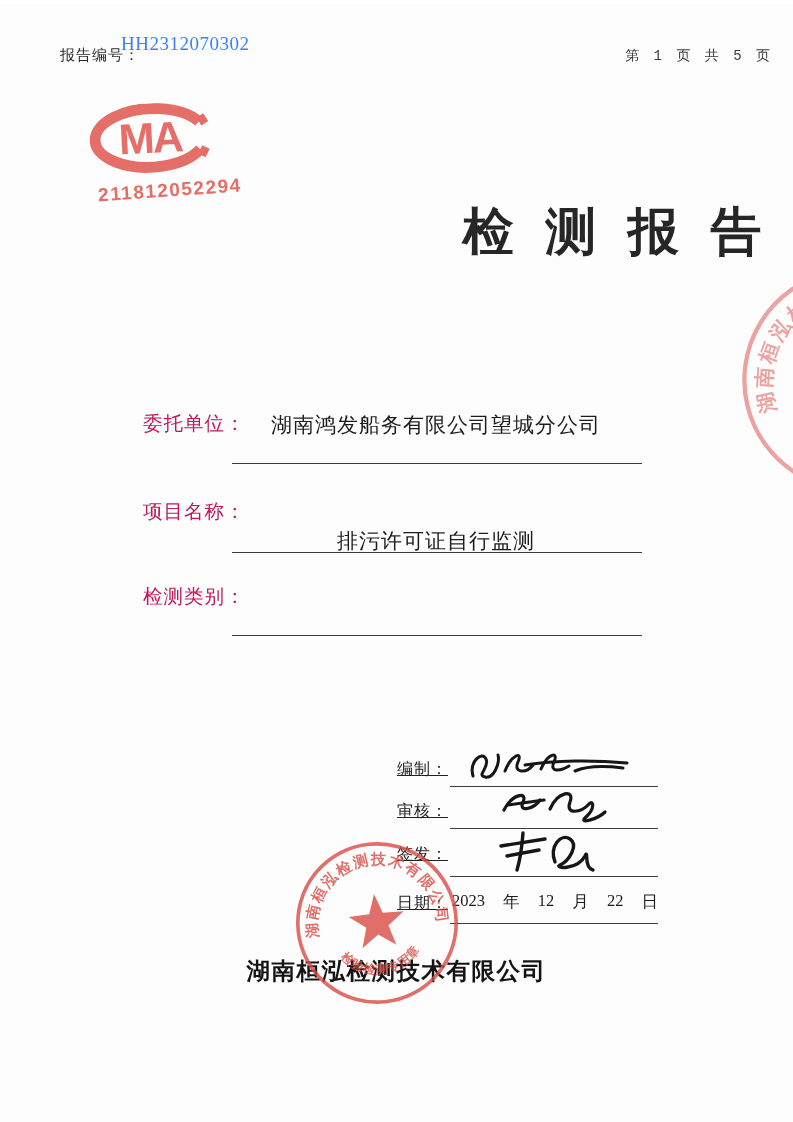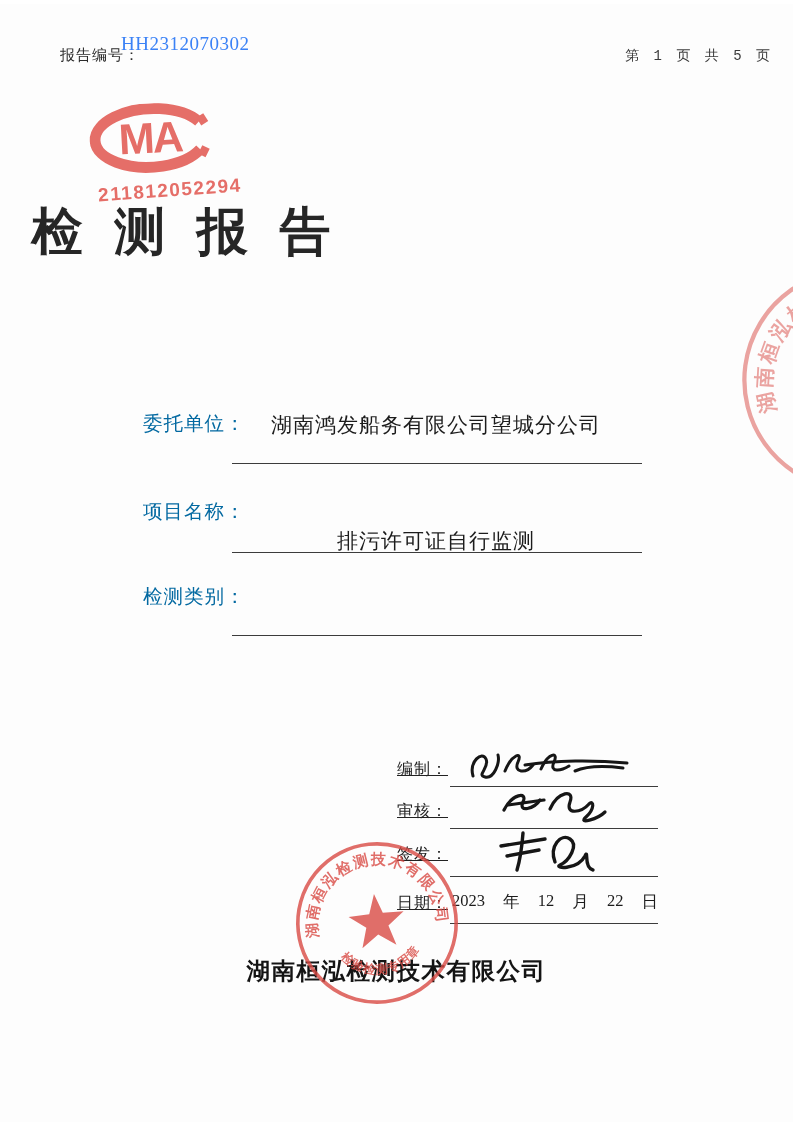--- a/index.html
+++ b/index.html
@@ -36,28 +36,28 @@
   .cma-number {
     margin-top: 3px; padding-left: 6px;
     font-family: "Liberation Sans", sans-serif;
     font-size: 19px; font-weight: bold;
     color: #e25b54; letter-spacing: 1.5px;
     transform: rotate(-1deg);
   }
   
   .title {
     position: absolute; left: 0; top: 194px; width: 100%;
-    text-align: left;
+    text-align: right;
     font-size: 51px; font-weight: bold; color: #262626;
     letter-spacing: 0.62em; text-indent: 0.62em;
   }
   
   .field-label {
     position: absolute; left: 143px;
-    font-size: 19.5px; color: #0369a1; letter-spacing: 1px;
+    font-size: 19.5px; color: #be185d; letter-spacing: 1px;
   }
   .field-value {
     position: absolute; left: 228px; width: 416px;
     text-align: center; font-size: 21px; color: #1c1c1c; letter-spacing: 1px;
   }
   .field-line {
     position: absolute; left: 232px; width: 410px; height: 0;
     border-top: 1.5px solid #3c3c3c;
   }
   

